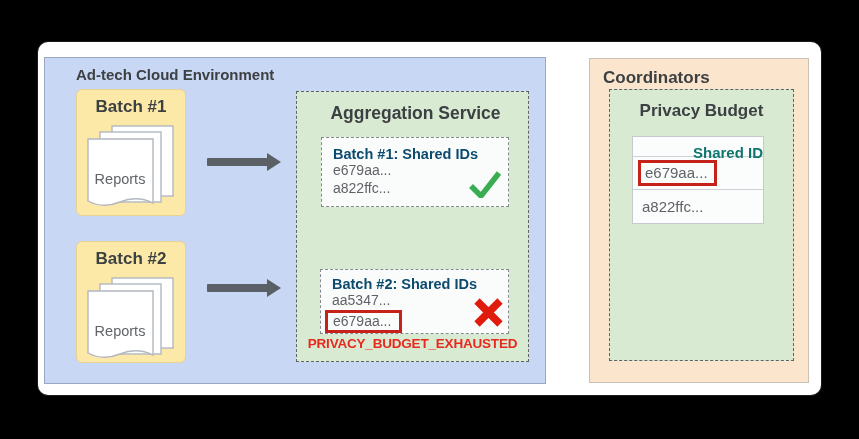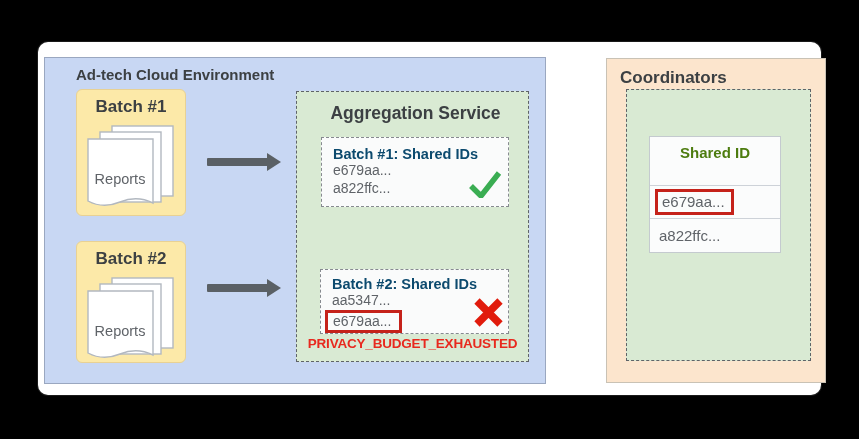--- a/index.html
+++ b/index.html
@@ -37,29 +37,29 @@
   .result-2 .result-title { margin-top: 6px; }
   .id-line { font-size: 14px; line-height: 17.5px; color: #5f6368; }
   .red-box { display: inline-block; border: 3px solid #c5221a; padding: 0 8px 0 5px; margin-left: -7px; }
   .check-icon { position: absolute; right: 6px; bottom: 8px; }
   .cross-icon { position: absolute; right: 5px; bottom: 6px; }
   .error-label { position: absolute; top: 244px; left: 0; width: 100%; text-align: center;
                  font-size: 13.5px; font-weight: bold; color: #e8291e; letter-spacing: -0.2px; }
 
   
   .coord-box { position: absolute; left: 551px; top: 16px; width: 220px; height: 325px;
-               background: #fce5cd; border: 1px solid #c9c2b5; margin-left: 17px; }
+               background: #fce5cd; border: 1px solid #c9c2b5; }
   .coord-title { position: absolute; left: 13px; top: 9px; font-size: 17px; font-weight: bold; color: #3c4043; }
   .pb-box { position: absolute; left: 19px; top: 30px; width: 185px; height: 272px;
             background: #d9ead3; border: 1.5px dashed #5f6368; }
   .pb-title { padding-top: 11px; text-align: center; font-size: 17px; font-weight: bold; color: #3c4043; }
   .pb-table { position: absolute; left: 22px; top: 46px; width: 132px;
               background: #fbfcfc; border: 1px solid #c4cacf; }
-  .pb-header { height: 49px; line-height: 32px; text-align: center; font-size: 15px;
-               font-weight: bold; color: #4d7c0f; border-bottom: 1px solid #cdd2d8; }
+  .pb-header { height: 20px; line-height: 32px; text-align: right; font-size: 15px;
+               font-weight: bold; color: #0f766e; border-bottom: 1px solid #cdd2d8; }
   .pb-row { height: 33px; display: flex; align-items: center; padding-left: 9px;
             font-size: 15px; color: #5f6368; }
   .pb-row-sep { border-bottom: 1px solid #cdd2d8; }
   .pb-red-box { display: inline-block; border: 3px solid #c5221a; padding: 1px 6px 2px 4px; margin-left: -4px; }
 </style>
 </head>
 <body>
 
 <div class="stage">
   <div class="card">
@@ -120,20 +120,21 @@
         </div>
 
         <div class="error-label">PRIVACY_BUDGET_EXHAUSTED</div>
       </div>
     </div>
 
     <div class="coord-box">
       <div class="coord-title">Coordinators</div>
 
       <div class="pb-box">
+        <div class="pb-title">Privacy Budget</div>
 
         <div class="pb-table">
           <div class="pb-header">Shared ID</div>
           <div class="pb-row pb-row-sep">
             <span class="pb-red-box">e679aa...</span>
           </div>
           <div class="pb-row">
             <span>a822ffc...</span>
           </div>
         </div>

